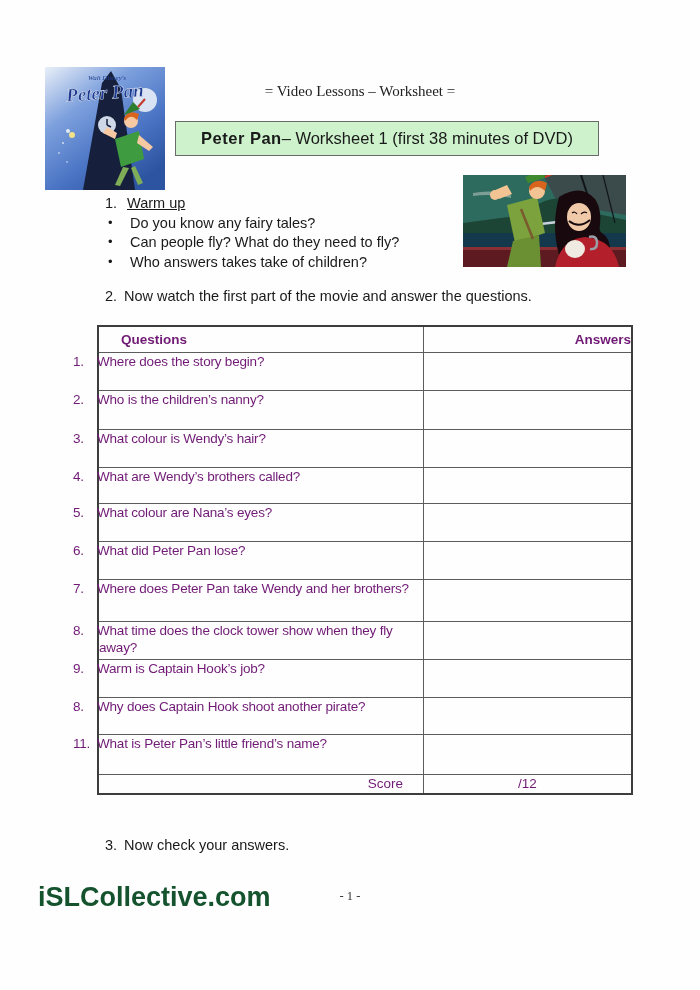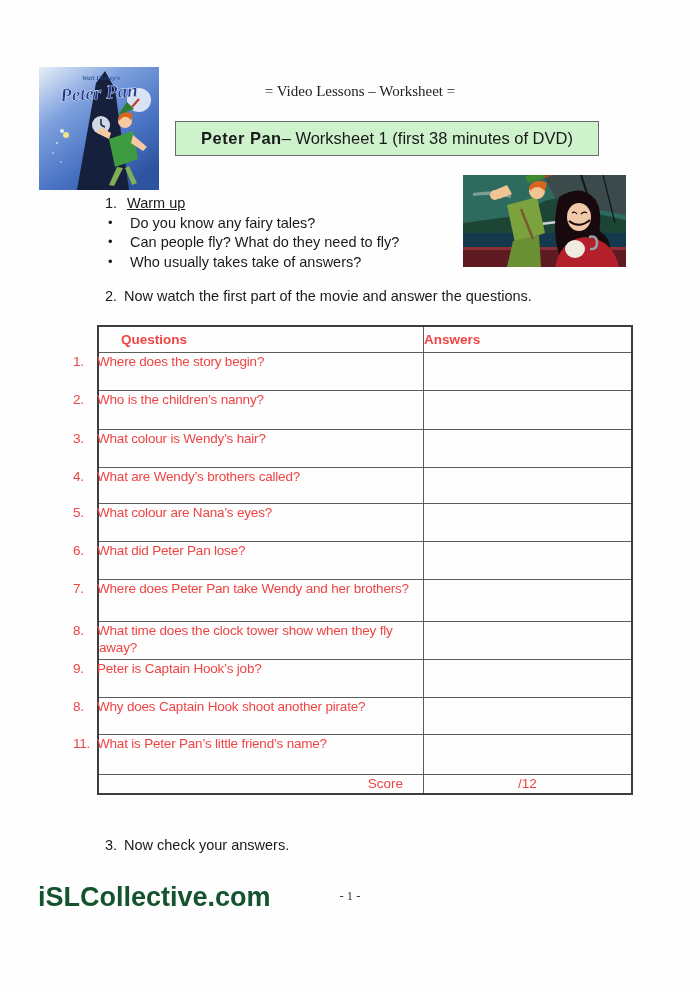--- a/index.html
+++ b/index.html
@@ -10,21 +10,21 @@
   }
 
   
   .doc-header {
     position:absolute; left:0; top:83px; width:648px;
     text-align:center; font-family:"Liberation Serif", serif;
     font-size:15px; color:#222;margin-left:36px;
   }
 
   
-  .poster { position:absolute; left:39px; top:67px; width:120px; height:123px; }
+  .poster { position:absolute; left:45px; top:67px; width:120px; height:123px; }
   .poster svg { display:block; width:100%; height:100%; }
 
   
   .title-box {
     position:absolute; left:175px; top:121px; width:422px; height:33px;
     background:#cdf2cc; border:1px solid #6a6a6a;
     display:flex; align-items:center; justify-content:center;
     font-size:16.5px; white-space:nowrap;
   }
   .title-box .tb-bold { font-weight:bold; letter-spacing:0.5px; }
@@ -42,29 +42,29 @@
 
   .step { position:absolute; left:105px; font-size:14.5px; display:flex; }
   .step .num { width:19px; flex:none; }
   .step2 { top:288px; width:520px; }
   .step3 { top:837px; width:400px; }
 
   
   table.qa {
     position:absolute; left:97px; top:325px; width:509px;
     border-collapse:collapse; table-layout:fixed;
-    font-size:13.5px; color:#ef4444;
+    font-size:13.5px; color:#701a75;
   }
   table.qa td { border:1px solid #5c5c5c; vertical-align:top; padding:0; }
   table.qa { border:2px solid #3d3d3d; }
   td.col-q { width:302px; }
   td.col-a { width:207px; }
   tr.head td { vertical-align:middle; font-weight:bold; }
   tr.head td.col-q { padding-left:22px; }
-  tr.head td.col-a { text-align:left; }
+  tr.head td.col-a { text-align:right; }
   td.qcell { padding:3px 10px 0 30px; line-height:17px; letter-spacing:-0.2px; }
   .qnum { display:inline-block; width:24px; margin-left:-26px; }
   tr.score td { vertical-align:middle; }
   tr.score td.col-q { text-align:right; padding-right:20px; }
   tr.score td.col-a { text-align:center; }
 
   
   .footer-brand {
     position:absolute; left:38px; top:882px;
     font-size:27px; font-weight:bold; color:#14532d; letter-spacing:0px;
@@ -176,21 +176,21 @@
     <div class="line">
       <span class="dot">•</span>
       <span>Do you know any fairy tales?</span>
     </div>
     <div class="line">
       <span class="dot">•</span>
       <span>Can people fly? What do they need to fly?</span>
     </div>
     <div class="line">
       <span class="dot">•</span>
-      <span>Who usually takes take of answers?</span>
+      <span>Who answers takes take of children?</span>
     </div>
   </div>
 
   <div class="step step2">
     <span class="num">2.</span>
     <span>Now watch the first part of the movie and answer the questions.</span>
   </div>
 
   <table class="qa">
     <tbody>
@@ -224,21 +224,21 @@
     </tr>
     <tr style="height:42px">
       <td class="col-q qcell"><span class="qnum">7.</span><span>Where does Peter Pan take Wendy and her brothers?</span></td>
       <td class="col-a"></td>
     </tr>
     <tr style="height:38px">
       <td class="col-q qcell"><span class="qnum">8.</span><span>What time does the clock tower show when they fly away?</span></td>
       <td class="col-a"></td>
     </tr>
     <tr style="height:38px">
-      <td class="col-q qcell"><span class="qnum">9.</span><span>Peter is Captain Hook’s job?</span></td>
+      <td class="col-q qcell"><span class="qnum">9.</span><span>Warm is Captain Hook’s job?</span></td>
       <td class="col-a"></td>
     </tr>
     <tr style="height:37px">
       <td class="col-q qcell"><span class="qnum">8.</span><span>Why does Captain Hook shoot another pirate?</span></td>
       <td class="col-a"></td>
     </tr>
     <tr style="height:40px">
       <td class="col-q qcell"><span class="qnum">11.</span><span>What is Peter Pan’s little friend’s name?</span></td>
       <td class="col-a"></td>
     </tr>

